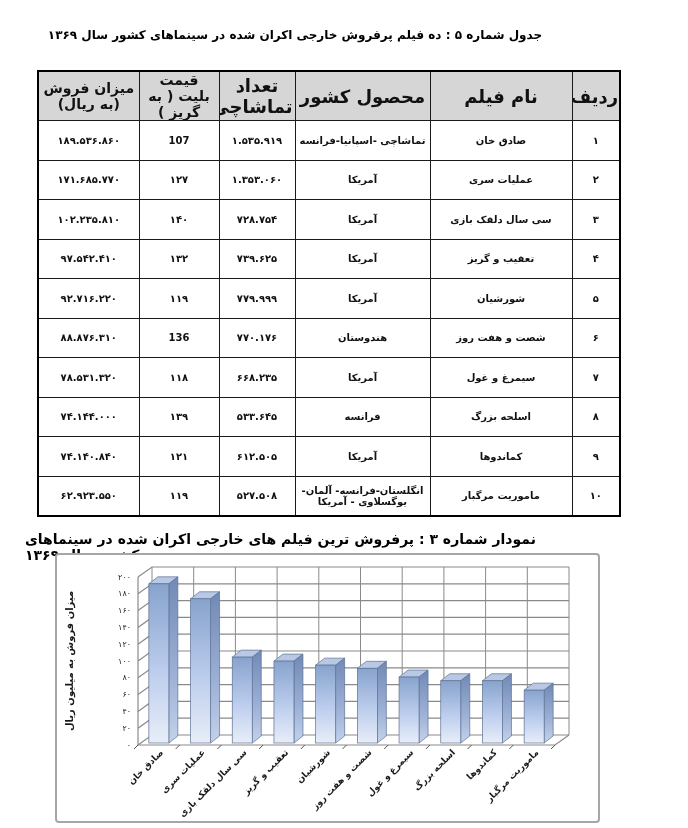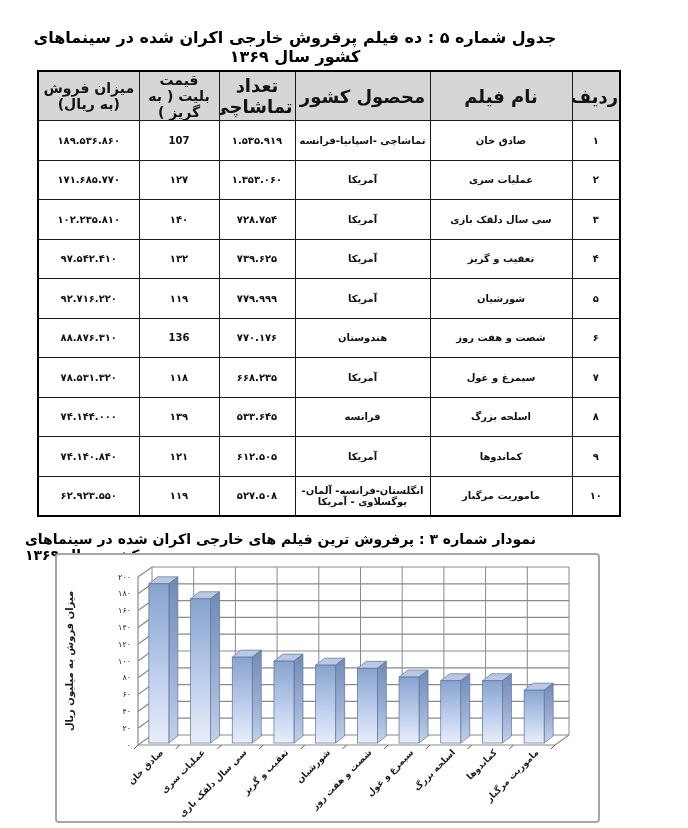--- a/index.html
+++ b/index.html
@@ -2,21 +2,21 @@
 <html lang="fa"><head>
 <meta charset="utf-8">
 <style>
   html,body{margin:0;padding:0}
   body{
     width:688px;height:828px;position:relative;background:#ffffff;
     font-family:"DejaVu Sans", sans-serif;color:#111;overflow:hidden;
   }
   .doc-title{
     position:absolute;top:28px;left:30px;width:530px;text-align:center;
-    font-size:16px;font-weight:700;color:#000;
+    font-size:12px;font-weight:700;color:#000;
   }
   .chart-caption{
     position:absolute;top:516px;left:25px;width:520px;text-align:left;
     font-size:14px;font-weight:700;color:#000;margin-top:15px;
   }
   table.films{
     position:absolute;left:37px;top:70px;width:582px;
     border-collapse:collapse;table-layout:fixed;border:2px solid #000;
   }
   table.films th,table.films td{

